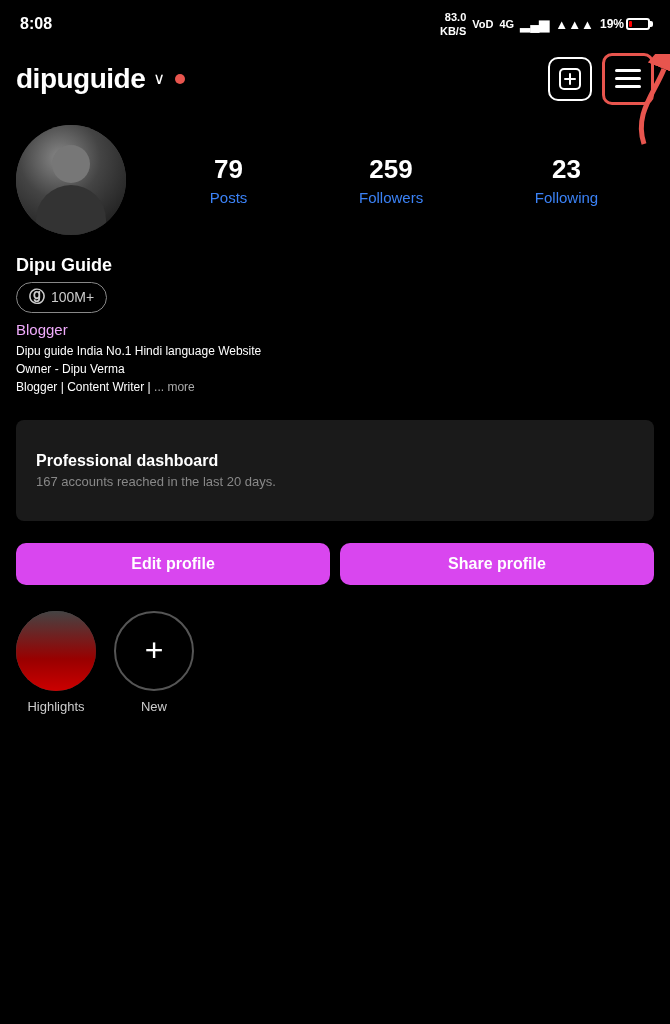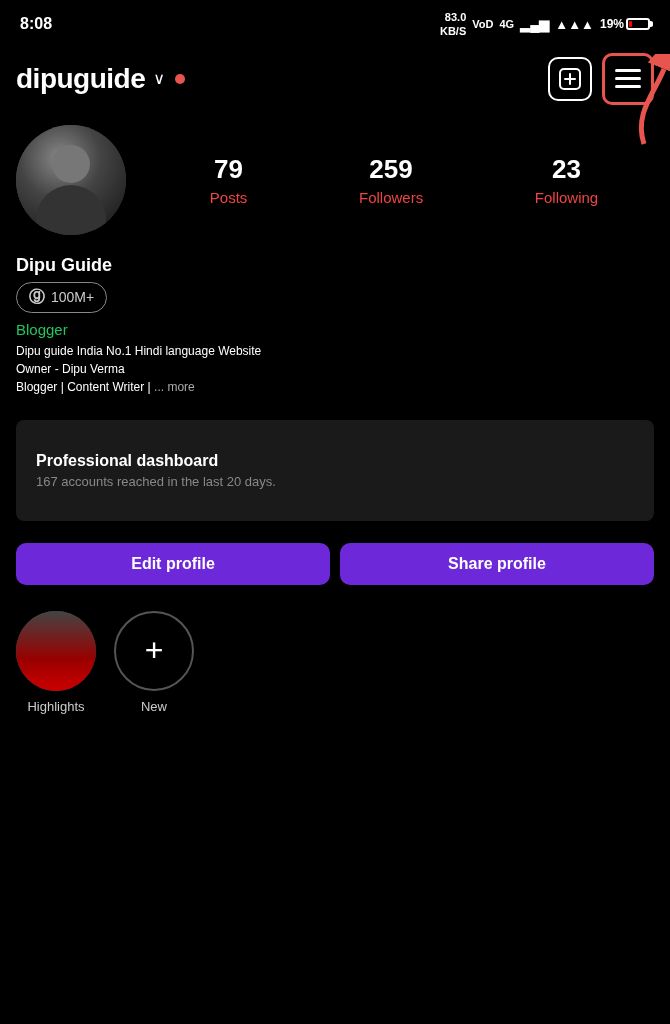--- a/index.html
+++ b/index.html
@@ -194,21 +194,21 @@
       flex-direction: column;
       align-items: center;
       gap: 4px;
     }
     .stat-number {
       font-size: 26px;
       font-weight: 700;
     }
     .stat-label {
       font-size: 15px;
-      color: #ef4444;
+      color: #3b82f6;
     }
 
     
     .bio-section {
       padding: 4px 16px 12px;
     }
     .display-name {
       font-size: 18px;
       font-weight: 700;
       margin-bottom: 6px;
@@ -223,21 +223,21 @@
       margin-bottom: 8px;
       font-size: 14px;
       color: #ccc;
     }
     .threads-icon {
       font-size: 16px;
       font-weight: 700;
     }
     .bio-role {
       font-size: 15px;
-      color: #22c55e;
+      color: #f0abfc;
       margin-bottom: 4px;
     }
     .bio-text {
       font-size: 12px;
       line-height: 1.5;
       color: #fff;
     }
     .bio-more {
       color: #aaa;
     }
@@ -262,21 +262,21 @@
 
     
     .action-buttons {
       display: flex;
       gap: 10px;
       padding: 10px 16px;
     }
     .action-btn {
       flex: 1;
       padding: 12px 16px;
-      background: #6d28d9;
+      background: #d946ef;
       border: none;
       border-radius: 10px;
       color: #fff;
       font-size: 16px;
       font-weight: 600;
       cursor: pointer;
       text-align: center;
     }
 
     

